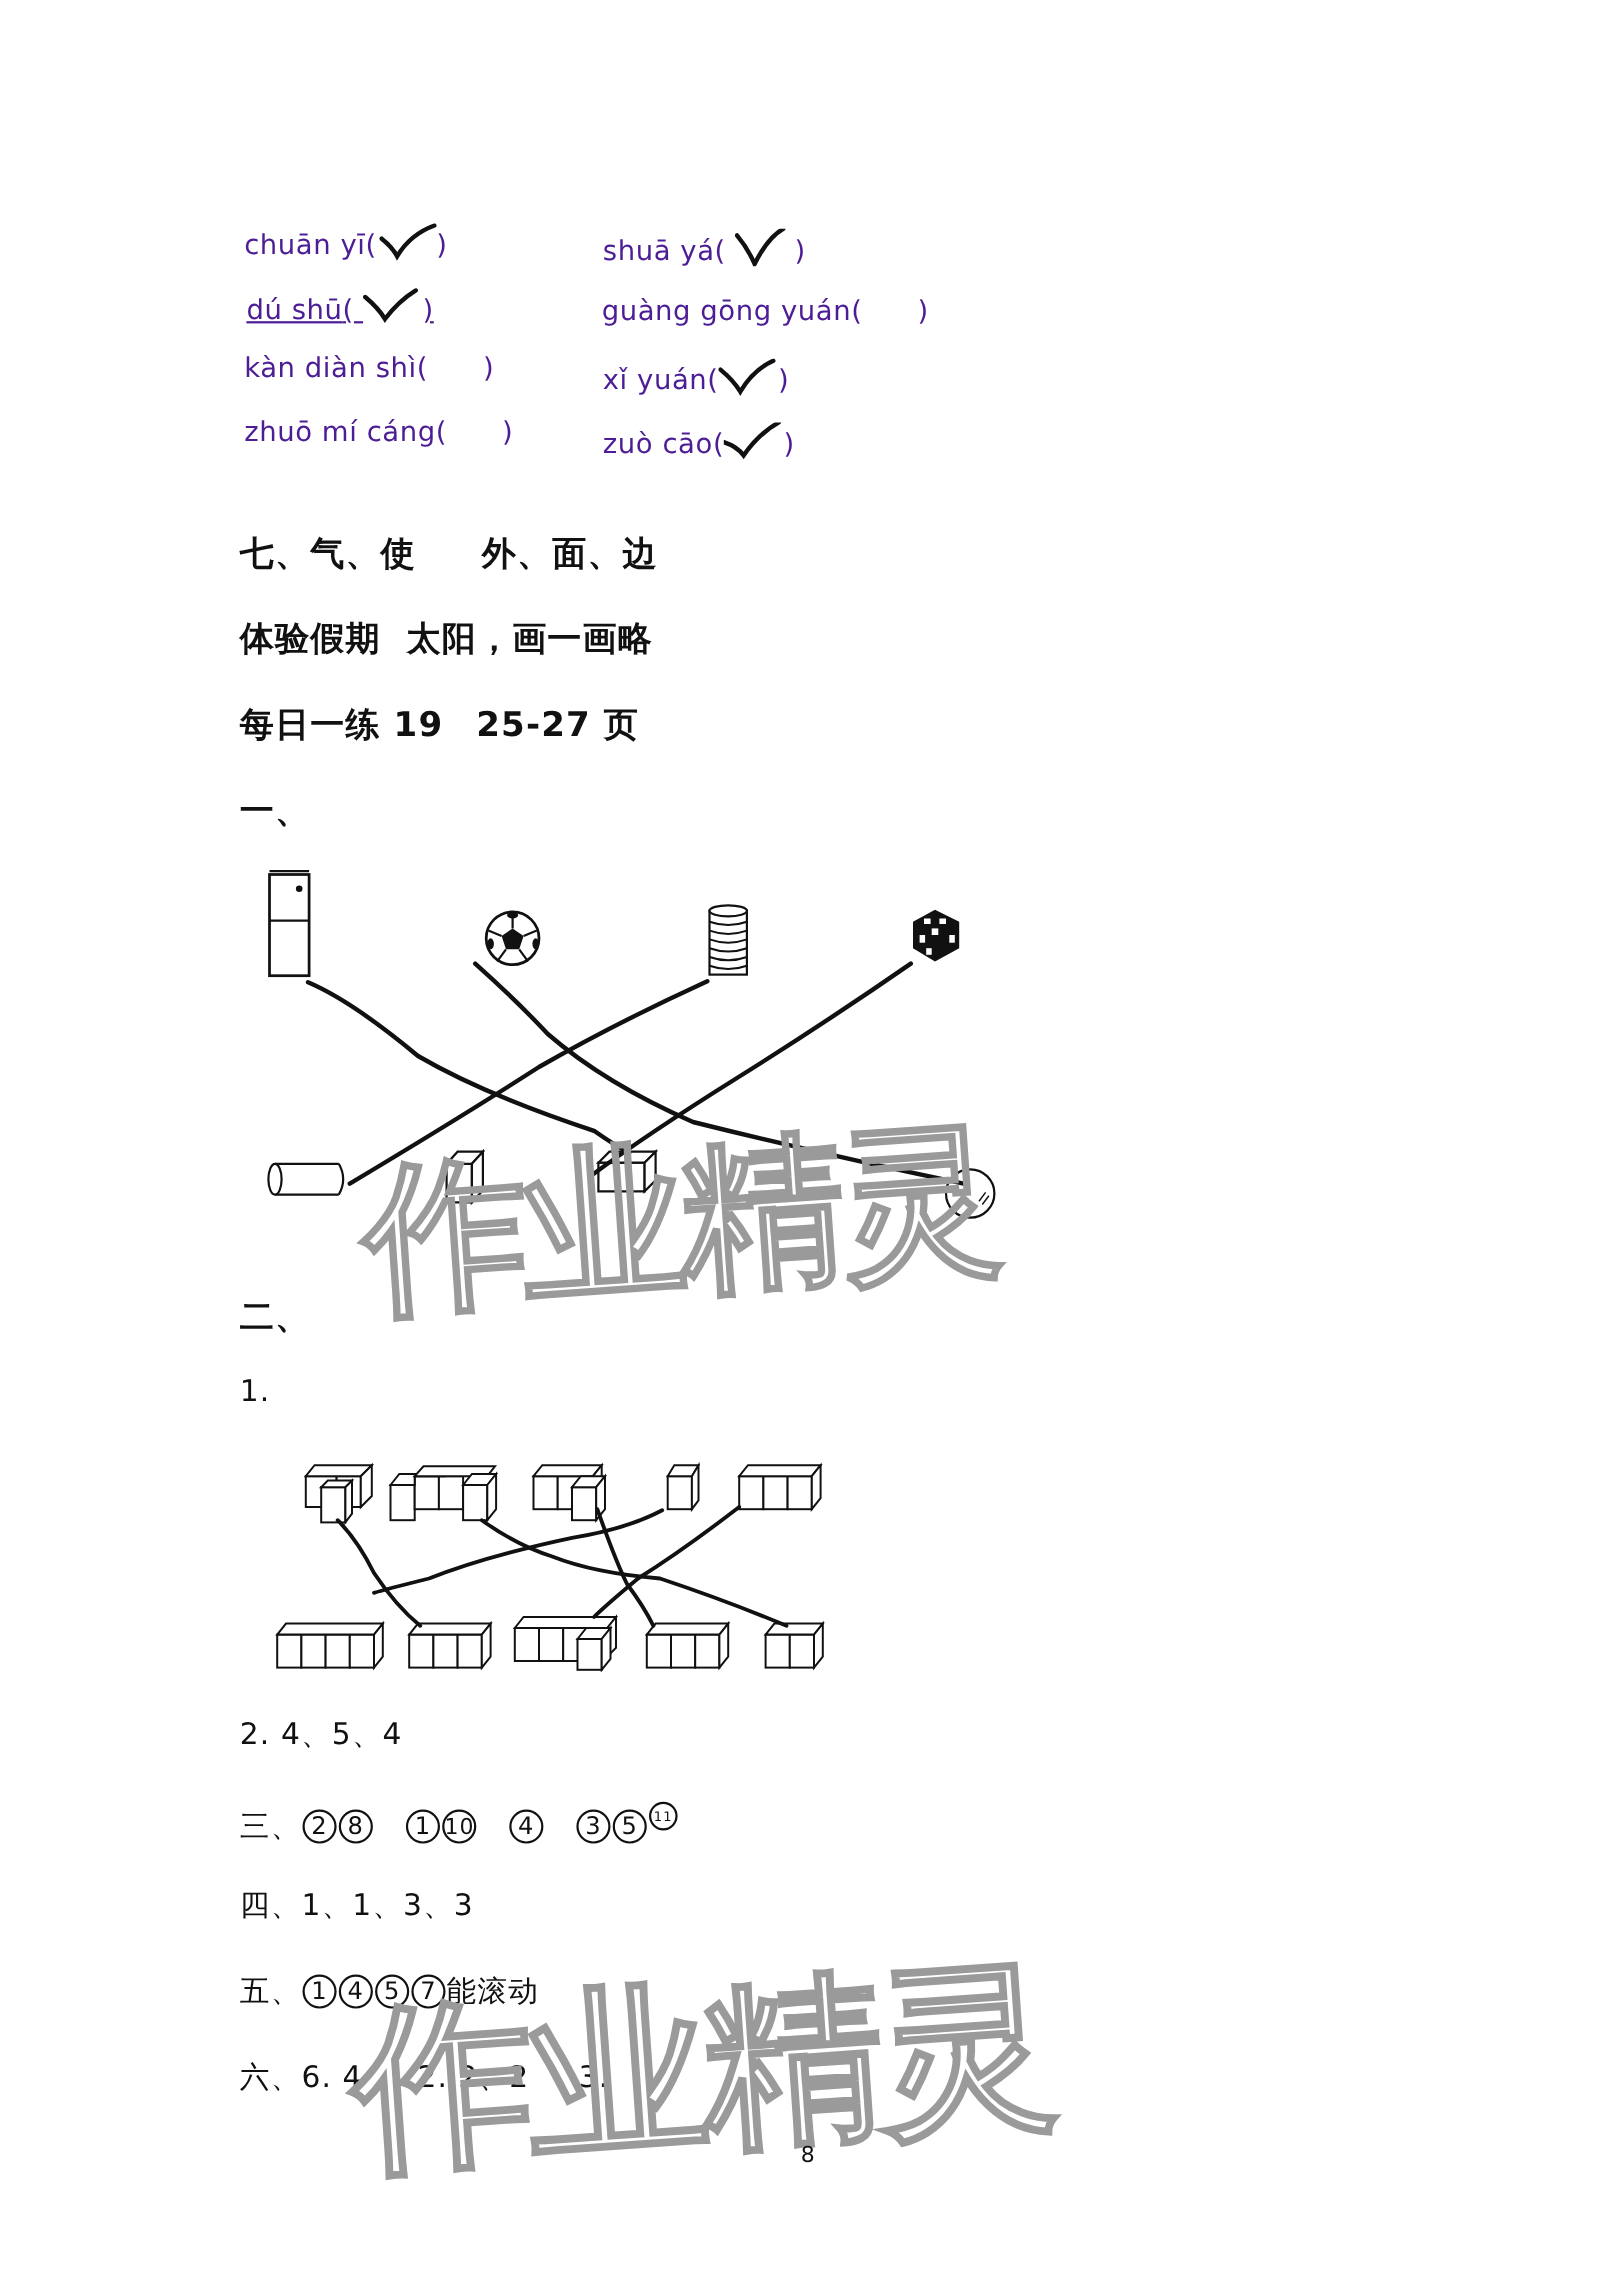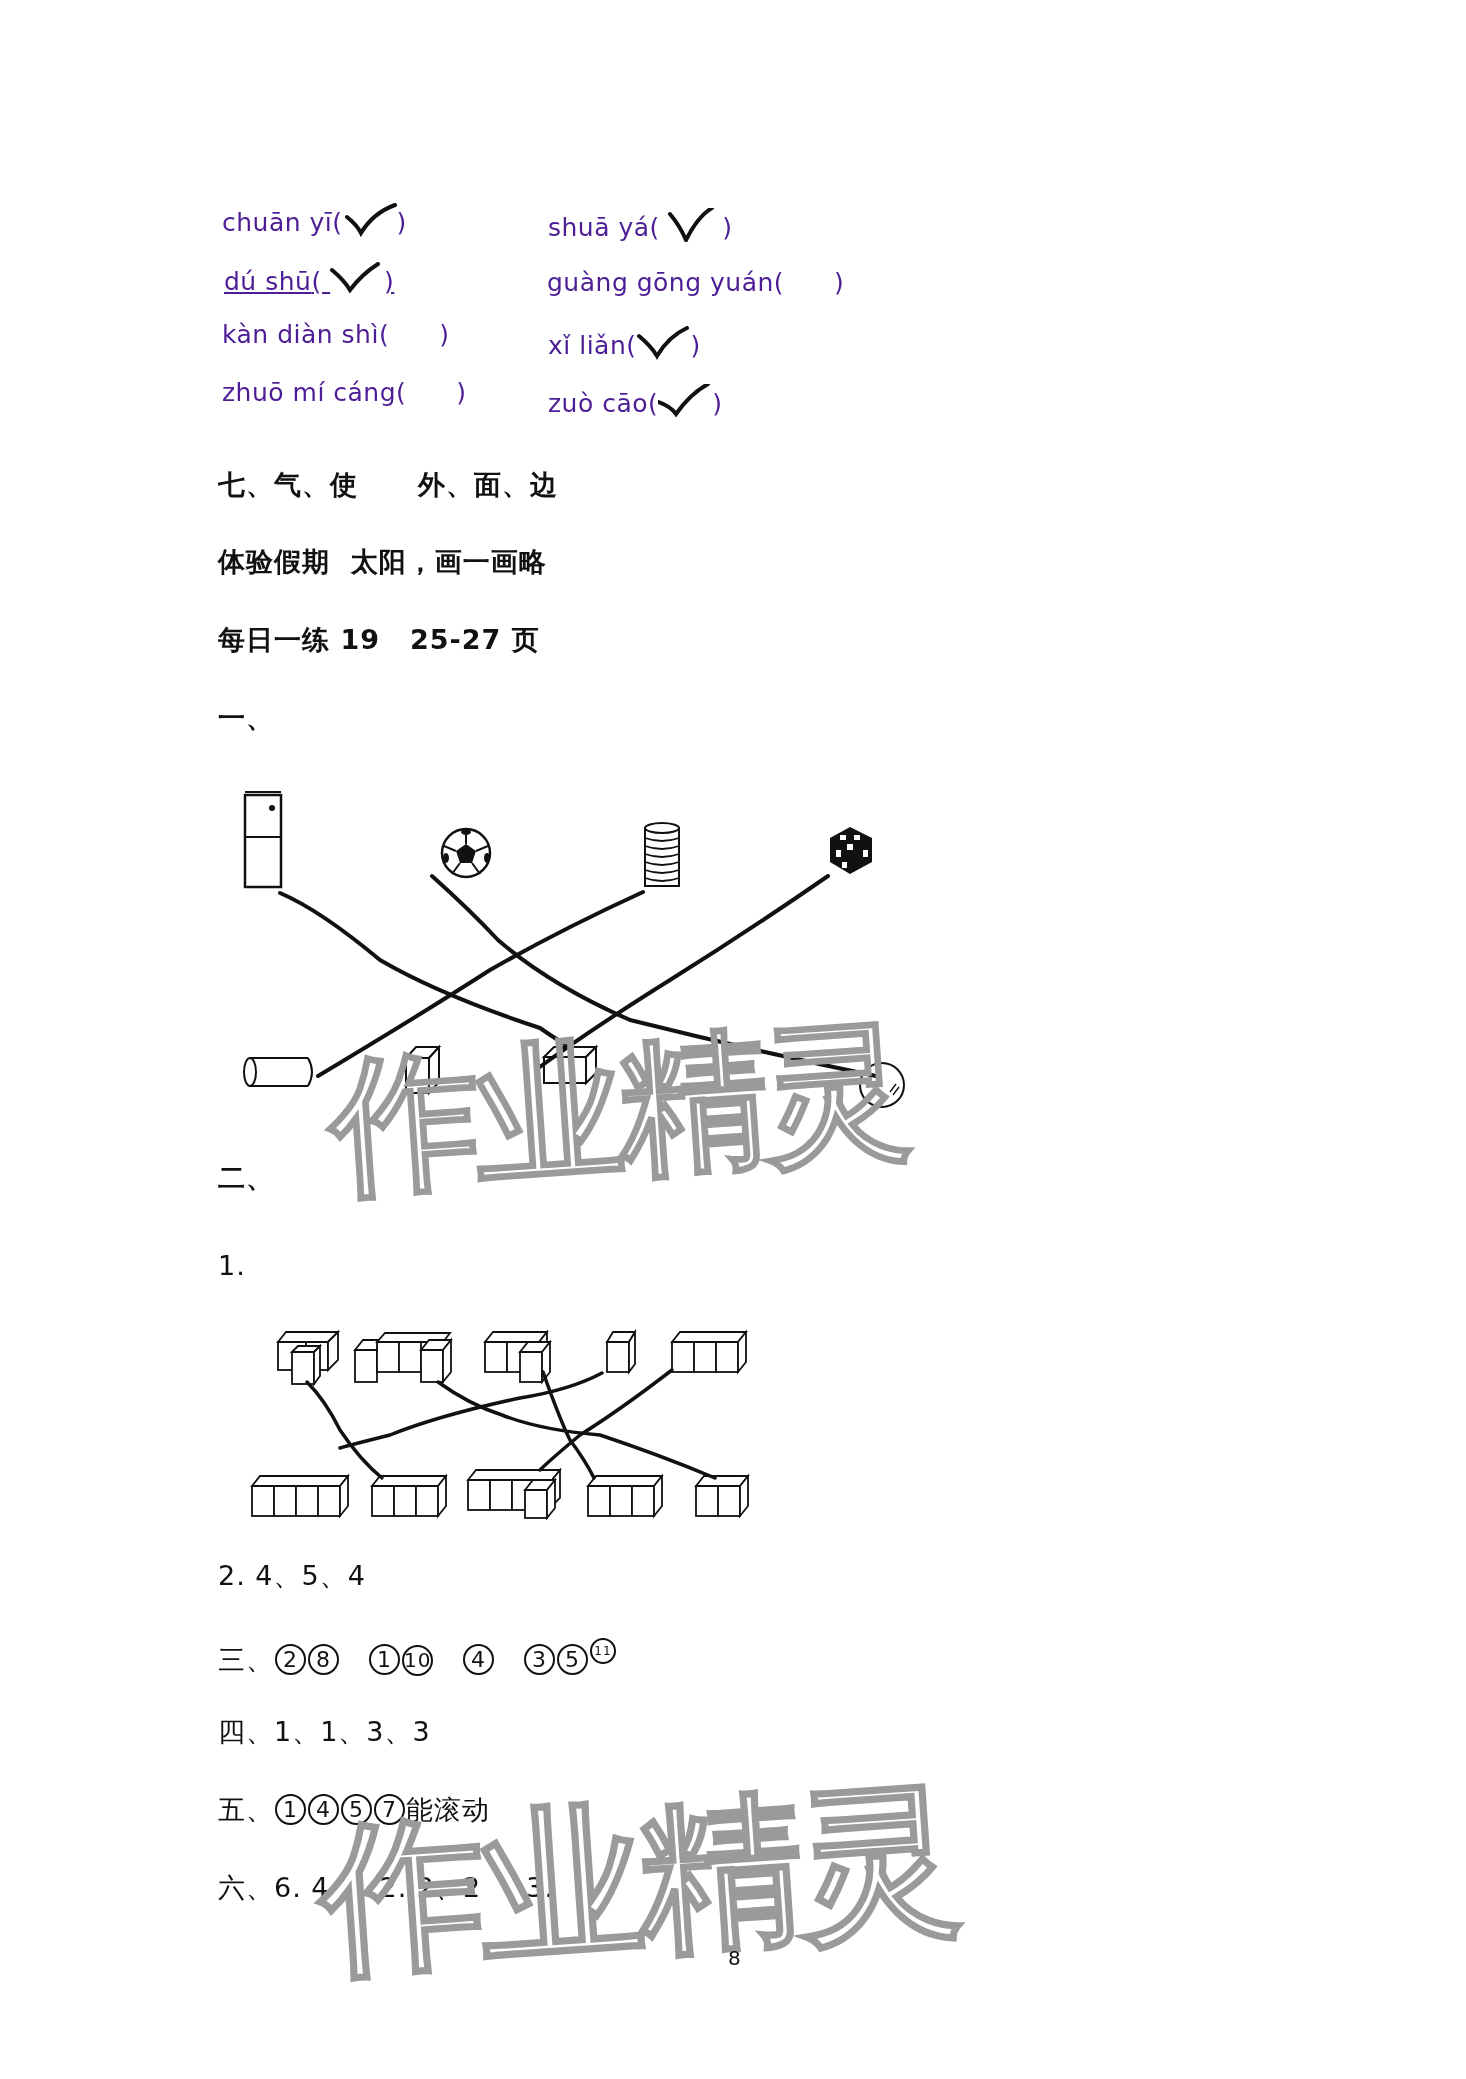--- a/index.html
+++ b/index.html
@@ -2,21 +2,21 @@
 <html><head>
 <meta charset="utf-8">
 <style>
   html, body { margin:0; padding:0; background:#ffffff; }
   body { width:1466px; height:2079px; position:relative; overflow:hidden;
          font-family:"DejaVu Sans","Liberation Sans",sans-serif; color:#111; }
   .abs { position:absolute; white-space:nowrap; }
   .pinyin { font-size:25px; font-family:"DejaVu Sans",sans-serif; color:#4c1d95; letter-spacing:0.5px; }
   .check { display:inline-block; width:54px; height:34px; vertical-align:-6px; }
   .blank { display:inline-block; width:48px; }
-  .line { font-size:27px; font-weight:bold; letter-spacing:1px; }
+  .line { font-size:31px; font-weight:bold; letter-spacing:1px;margin-top:16px; }
   .ans { font-size:27px; letter-spacing:1px; }
   .circ { display:inline-block; width:27px; height:27px; border:2px solid #111; border-radius:50%;
           font-size:22px; line-height:27px; text-align:center; margin:0 1px; font-weight:normal; vertical-align:2px; }
   .circ.small { width:22px; height:22px; font-size:12px; line-height:22px; vertical-align:14px; }
   .gap { display:inline-block; width:28px; }
   svg { position:absolute; }
   .page-num { font-size:20px; }
   .watermark { position:absolute; pointer-events:none; }
 </style>
 </head>
@@ -41,21 +41,21 @@
 
 <div class="abs pinyin" style="left:548px;top:208px;">
   <span>shuā yá</span>( <svg class="check" style="position:relative;" viewBox="0 0 54 34">
       <path d="M2 6 Q12 18 18 32 Q30 8 44 0" stroke="#111" stroke-width="4" fill="none" stroke-linecap="round"></path>
     </svg>)
 </div>
 <div class="abs pinyin" style="left:547px;top:268px;">
   <span>guàng gōng yuán</span>(<span class="blank" style="width:50px"></span>)
 </div>
 <div class="abs pinyin" style="left:548px;top:326px;">
-  <span>xǐ liǎn</span>(<svg class="check" style="position:relative;" viewBox="0 0 54 34">
+  <span>xǐ yuán</span>(<svg class="check" style="position:relative;" viewBox="0 0 54 34">
       <path d="M2 10 Q14 20 20 30 Q32 10 50 2" stroke="#111" stroke-width="4" fill="none" stroke-linecap="round"></path>
     </svg>)
 </div>
 <div class="abs pinyin" style="left:548px;top:384px;">
   <span>zuò cāo</span>(<svg class="check" style="position:relative;" viewBox="0 0 54 34">
       <path d="M0 18 Q12 22 18 30 Q32 10 50 0" stroke="#111" stroke-width="4" fill="none" stroke-linecap="round"></path>
     </svg>)
 </div>
 
 <div class="abs line" style="left:218px;top:467px;">

